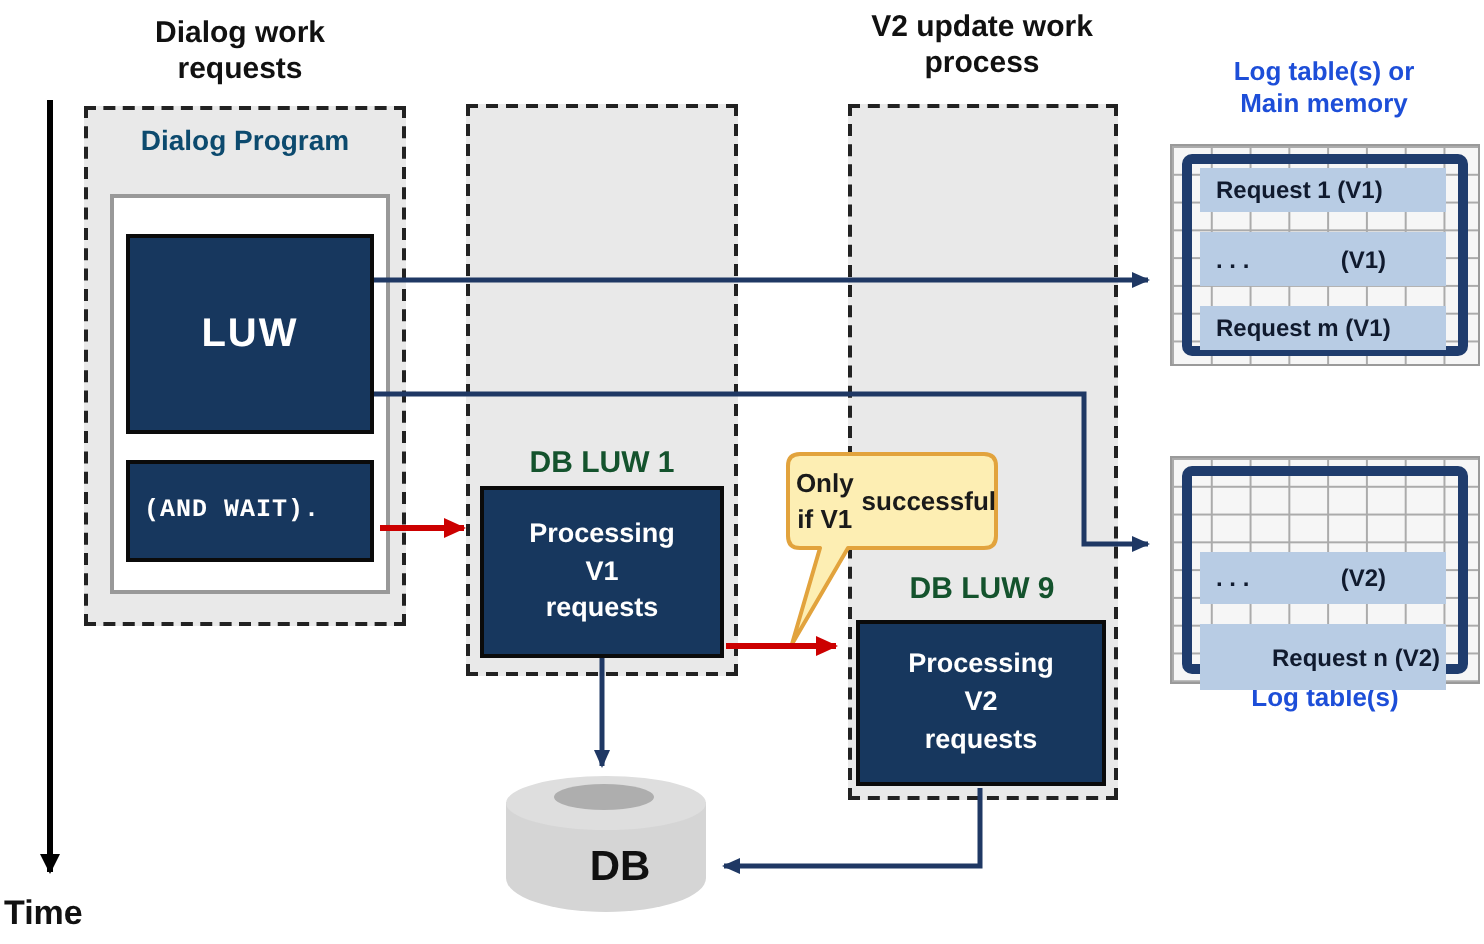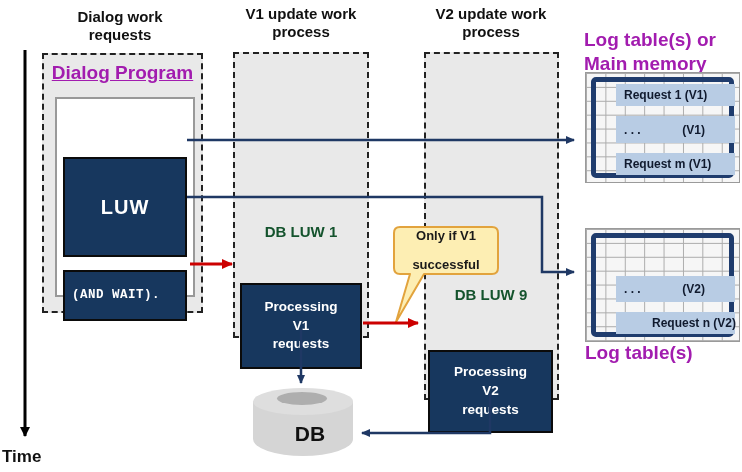--- a/index.html
+++ b/index.html
@@ -17,67 +17,65 @@
     box-sizing:border-box;
   }
   .white-box{
     background:#ffffff;border:2px solid #999;box-sizing:border-box;
   }
   .navy-box{
     background:var(--navy,#17375e);
     border:2px solid #0b0b0b;box-sizing:border-box;
     color:#fff;font-weight:bold;display:flex;align-items:center;justify-content:center;
     text-align:center;
-    margin-top:40px;
   }
-  .program-label{font-size:19px;font-weight:bold;color:#a21caf;text-align:center;text-decoration:underline;}
+  .program-label{font-size:14px;font-weight:bold;color:#0c4a6e;text-align:center;}
   .luw-text{font-size:20px;letter-spacing:1px;}
   .commit-box{
     flex-direction:column;align-items:flex-start;justify-content:center;
     font-family:"Liberation Mono","DejaVu Sans Mono",monospace;
     font-size:12.5px;line-height:1.55;padding-left:7px;letter-spacing:0.5px;
   }
   .proc-text{font-size:13.5px;line-height:1.4;flex-direction:column;}
   .db-luw-header{font-size:15px;font-weight:bold;color:#14532d;text-align:center;}
   .log-table{
     background:#f6f6f6;border:1px solid #9a9a9a;box-sizing:border-box;
     background-image:
       linear-gradient(#ababab 1px, transparent 1px),
       linear-gradient(90deg,#ababab 1px, transparent 1px);
     background-size:19.4px 13.9px;
   }
   .table-inner-border{
     position:absolute;left:5px;top:4px;right:5px;bottom:4px;
     border:5px solid var(--table-border,#1f3c6d);border-radius:5px;
   }
   .table-band{
-    position:absolute;left:14px;right:4px;
+    position:absolute;left:14px;right:16px;
     background:var(--band-blue,#b8cce4);
     display:flex;align-items:center;justify-content:space-between;
     padding:0 30px 0 8px;box-sizing:border-box;
-    font-size:12px;font-weight:bold;color:#101a2e;white-space:nowrap;margin-left:16px;
+    font-size:12px;font-weight:bold;color:#101a2e;white-space:nowrap;
   }
-  .log-caption{font-size:19px;font-weight:bold;color:#a21caf;text-align:left;line-height:1.25;}
+  .log-caption{font-size:13px;font-weight:bold;color:#1d4ed8;text-align:center;line-height:1.25;}
   .callout-text{
     font-size:13px;font-weight:bold;color:#1a1a1a;text-align:center;line-height:1.35;
-    display:flex;flex-direction:column;align-items:center;justify-content:space-between;
+    display:flex;flex-direction:row;align-items:center;justify-content:center;
     z-index:12;
   }
   .cyl{background:#d5d5d5;}
   .time-label{font-size:17px;font-weight:bold;color:#111;}
   svg.overlay{position:absolute;left:0;top:0;z-index:6;pointer-events:none;}
   .z2{z-index:2;} .z3{z-index:3;} .z4{z-index:4;} .z10{z-index:10;padding-left:14px;}
 </style>
 </head>
 <body>
 
 <div id="stage">
 
   <div class="abs col-title" style="left:50px;top:8px;width:140px;">Dialog work requests</div>
-  <div class="abs col-title" style="left:228px;top:5px;width:146px;">V1 update work process</div>
   <div class="abs col-title" style="left:418px;top:5px;width:146px;">V2 update work process</div>
   <div class="abs log-caption" style="left:584px;top:28px;width:156px;">
     <div>Log table(s) or</div>
     <div>Main memory</div>
   </div>
 
   <div class="abs dashed-panel z2" style="left:42px;top:53px;width:161px;height:260px;">
     <div class="abs program-label" style="left:0;top:7px;width:157px;">Dialog Program</div>
   </div>
   <div class="abs white-box z3" style="left:55px;top:97px;width:140px;height:200px;"></div>
@@ -119,21 +117,21 @@
         <span></span>
     </div>
   </div>
 
   <div class="abs log-table z3" style="left:585px;top:228px;width:155px;height:114px;">
     <div class="table-inner-border"></div>
     <div class="table-band" style="top:47px;height:26px;">
       <span>. . .</span>
         <span>(V2)</span>
     </div>
-    <div class="table-band" style="top:83px;height:22px;padding-left:36px;">
+    <div class="table-band" style="top:83px;height:33px;padding-left:36px;">
       <span>Request n (V2)</span>
         <span></span>
     </div>
   </div>
   <div class="abs log-caption" style="left:585px;top:341px;width:155px;">Log table(s)</div>
 
   <div class="abs cyl z3" style="left:253px;top:401px;width:100px;height:55px;border-radius:0 0 50px 50px / 0 0 17px 17px;"></div>
   <div class="abs z3" style="left:253px;top:388px;width:100px;height:27px;border-radius:50%;background:#dedede;"></div>
   <div class="abs z4" style="left:277px;top:392px;width:50px;height:13px;border-radius:50%;background:#aeaeae;"></div>
   <div class="abs z10" style="left:253px;top:422px;width:86px;text-align:center;font-size:21px;font-weight:bold;color:#111;">DB</div>

